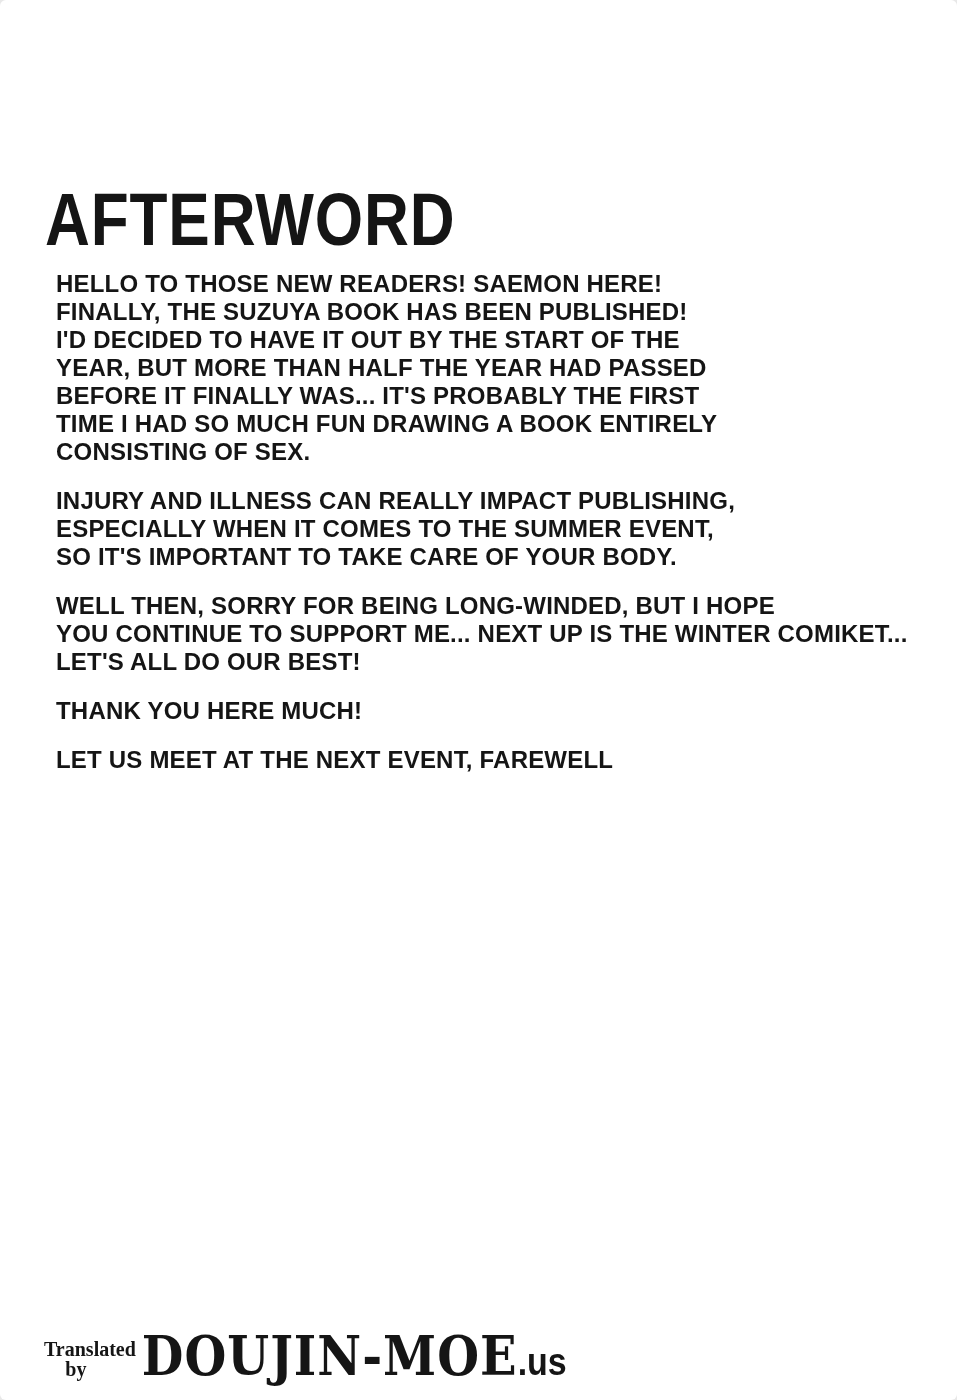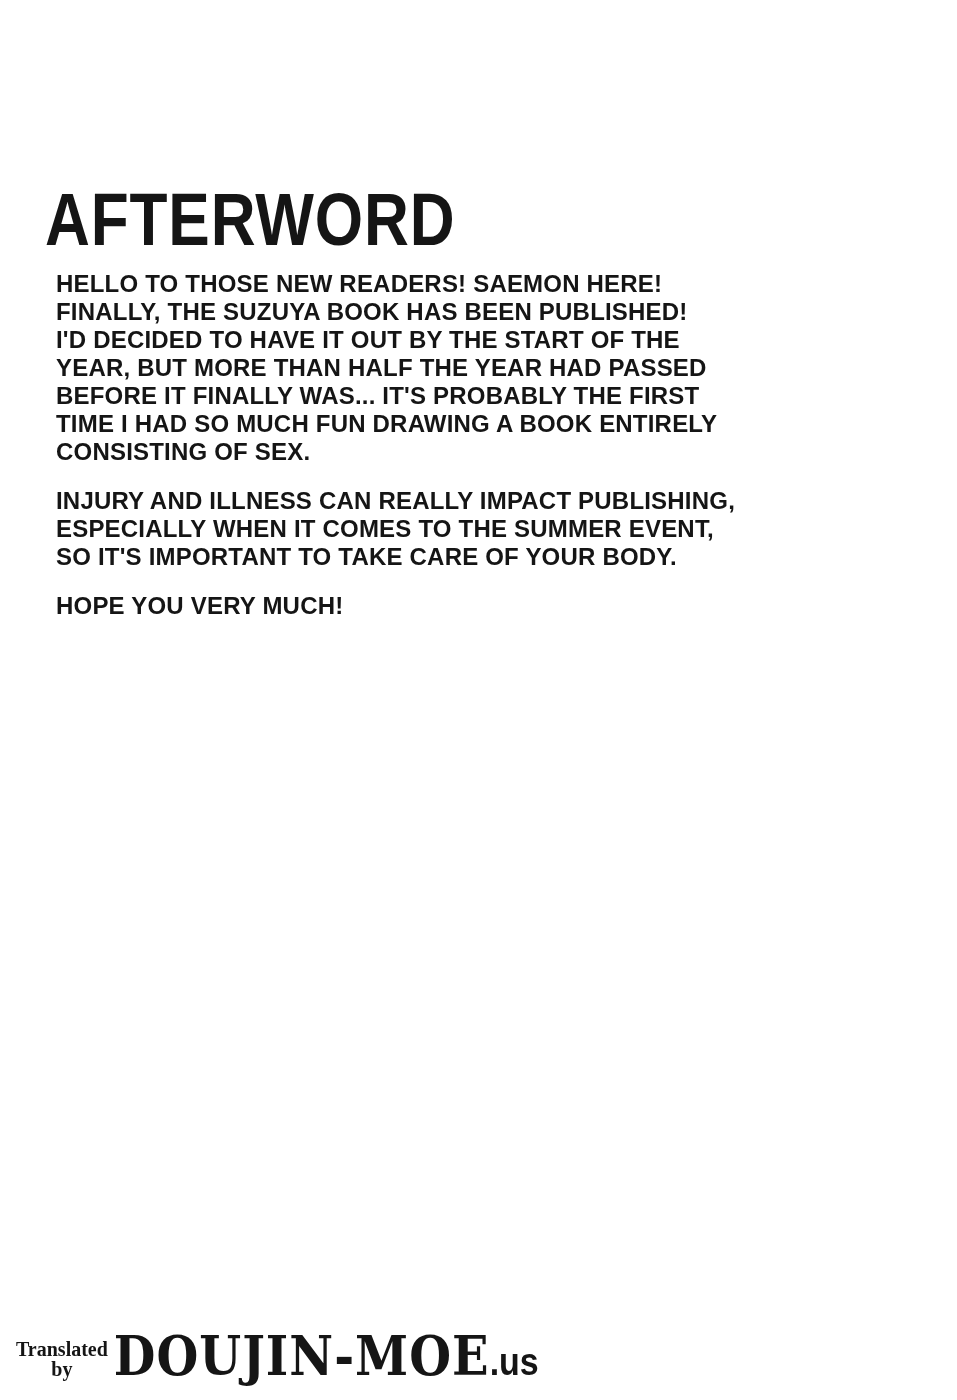--- a/index.html
+++ b/index.html
@@ -9,20 +9,21 @@
   }
   .page {
     position: relative;
     width: 957px;
     height: 1400px;
     margin: 0 auto;
     background: #ffffff;
     overflow: hidden;
     font-family: "Liberation Sans", sans-serif;
     color: #151515;
+    border-radius: 6px;
   }
   .content {
     position: absolute;
     left: 45px;
     top: 186px;
     right: 14px;
   }
   .title {
     font-size: 74px;
     line-height: 68px;
@@ -50,21 +51,21 @@
   }
   .credit {
     font-family: "Liberation Serif", serif;
     font-weight: bold;
     font-size: 20px;
     line-height: 20px;
     text-align: center;
     margin-right: 6px;
     padding-bottom: 14px;
   }
-  .credit .line1 { display: block; }
+  .credit .line1 { display: block; margin-left: 28px; }
   .credit .line2 { display: block; }
   .logo {
     font-family: "DejaVu Serif", serif;
     font-weight: bold;
     font-size: 48px;
     line-height: 48px;
     letter-spacing: 1px;
     padding-bottom: 4px;
     transform: scaleY(1.12);
     transform-origin: left bottom;
@@ -89,24 +90,28 @@
 YEAR, BUT MORE THAN HALF THE YEAR HAD PASSED
 BEFORE IT FINALLY WAS... IT'S PROBABLY THE FIRST
 TIME I HAD SO MUCH FUN DRAWING A BOOK ENTIRELY
 CONSISTING OF SEX.</p>
 
     <p class="para">INJURY AND ILLNESS CAN REALLY IMPACT PUBLISHING,
 ESPECIALLY WHEN IT COMES TO THE SUMMER EVENT,
 SO IT'S IMPORTANT TO TAKE CARE OF YOUR BODY.</p>
 
 
+    <p class="para">WELL THEN, SORRY FOR BEING LONG-WINDED, BUT I HOPE
+YOU CONTINUE TO SUPPORT ME... NEXT UP IS THE WINTER COMIKET...
+LET'S ALL DO OUR BEST!</p>
 
 
-    <p class="para">HOPE YOU VERY MUCH!</p>
+    <p class="para">THANK YOU HERE MUCH!</p>
 
+    <p class="para">LET US MEET AT THE NEXT EVENT, FAREWELL</p>
   </div>
 
   <div class="footer">
     <div class="credit">
       <span class="line1">Translated</span>
       <span class="line2">by</span>
     </div>
     <div class="logo">
       <span>DOUJIN-MOE</span><span class="logo-suffix">.us</span>
     </div>

